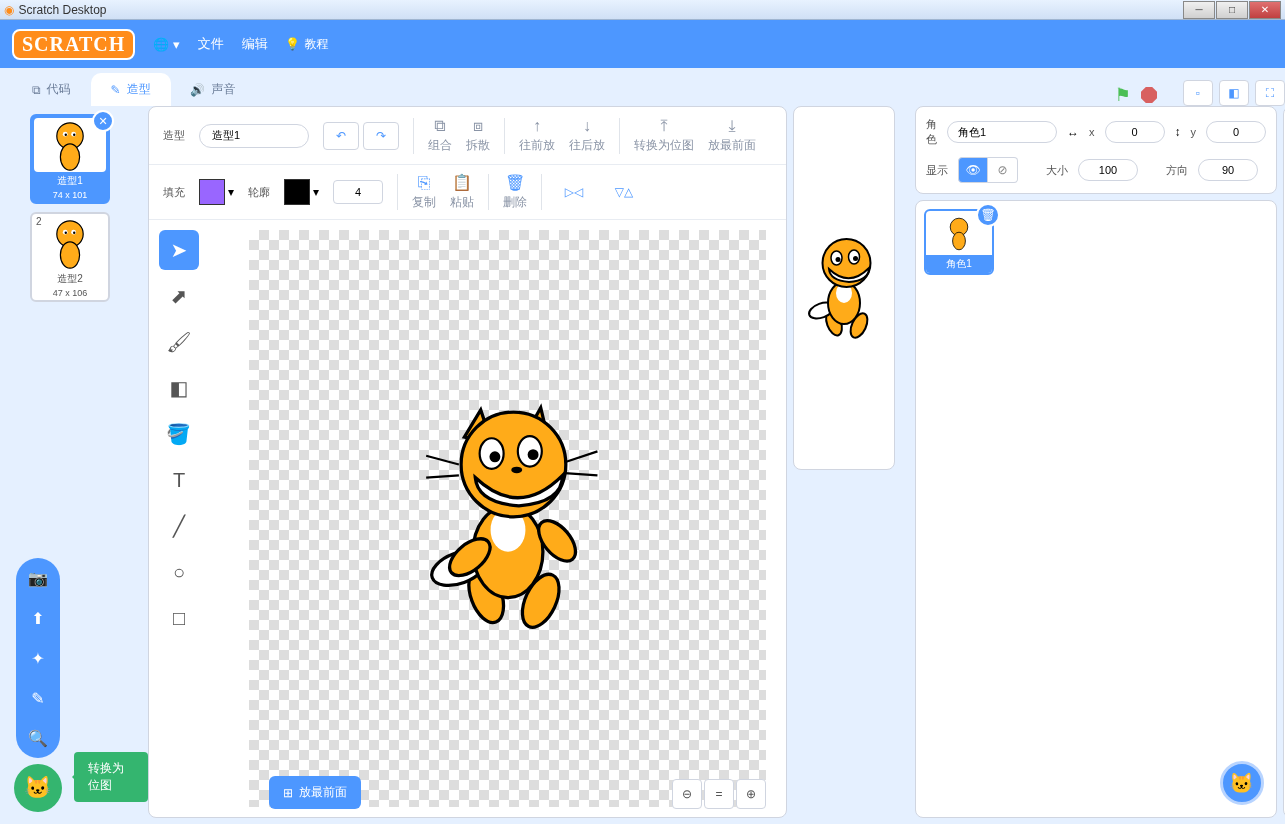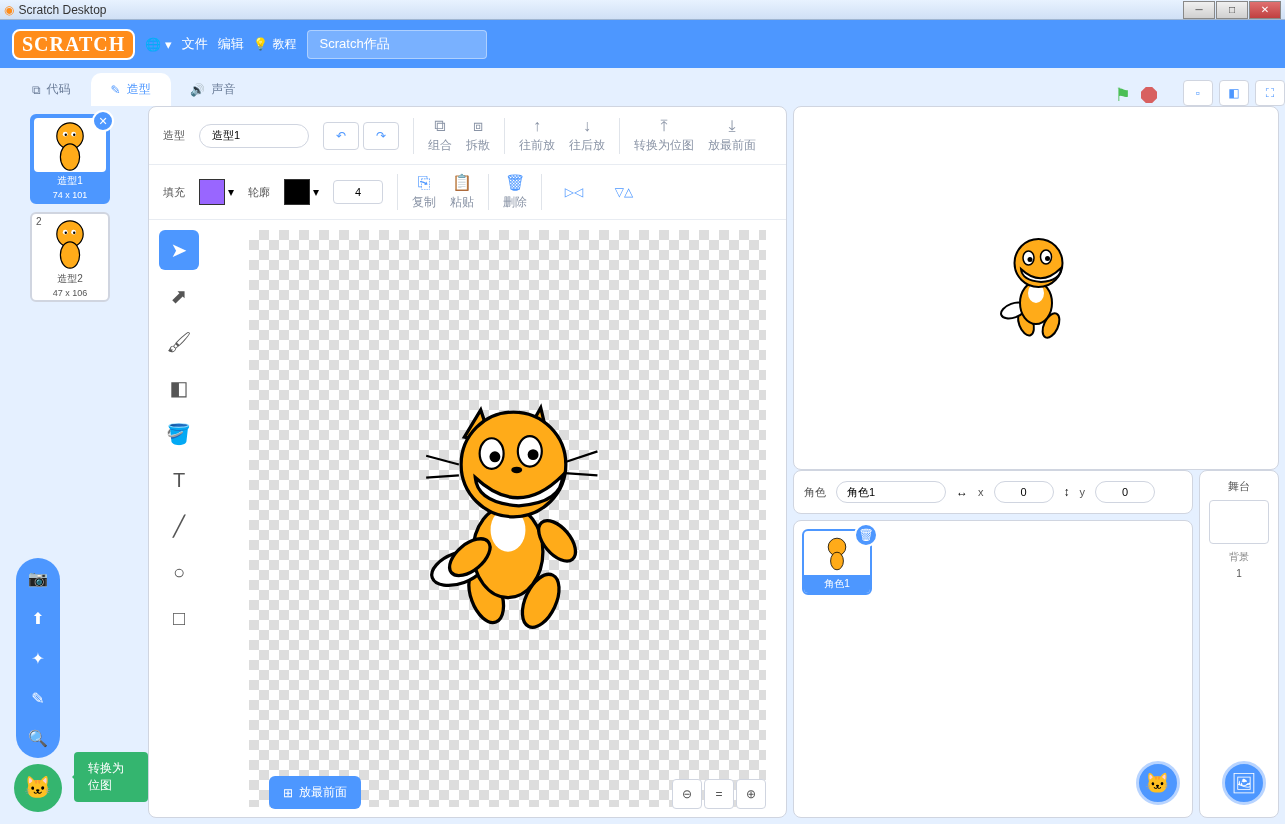--- a/index.html
+++ b/index.html
@@ -1,21 +1,21 @@
 <!DOCTYPE html>
 <html><head>
 <meta charset="utf-8">
 <style>
 *{box-sizing:border-box;margin:0;padding:0;font-family:"Microsoft YaHei",sans-serif;font-size:12px}
 body{width:1285px;height:824px;background:#e5f0ff;overflow:hidden}
 .titlebar{height:20px;background:linear-gradient(#e8f2ff,#d0e0f5);display:flex;align-items:center;padding:0 4px;font-size:11px;color:#333;border-bottom:1px solid #a0b5d0}
 .titlebar .spacer{flex:1}
 .winbtn{width:32px;height:18px;display:flex;align-items:center;justify-content:center;margin-left:1px;background:linear-gradient(#f0f0f0,#d0d0d0);border:1px solid #888;font-size:10px}
 .winbtn.close{background:linear-gradient(#e07070,#c04040);color:#fff}
-.menubar{height:48px;background:#4d97ff;display:flex;align-items:center;padding:0 12px;gap:10px;color:#fff}
+.menubar{height:48px;background:#4d97ff;display:flex;align-items:center;padding:0 12px;gap:18px;color:#fff}
 .scratch-logo{font-family:cursive;font-weight:bold;font-size:20px;color:#fff;background:#ff8c1a;padding:2px 8px;border-radius:8px;border:2px solid #fff;letter-spacing:1px}
 .menu-item{color:#fff;font-size:13px;cursor:pointer;display:flex;align-items:center;gap:4px}
 .proj-name{background:rgba(255,255,255,.25);border:1px solid rgba(255,255,255,.4);border-radius:4px;padding:6px 12px;color:#fff;font-size:13px;width:180px}
 .tabbar{height:38px;display:flex;align-items:flex-end;padding-left:12px;gap:0}
 .tab{display:flex;align-items:center;gap:6px;padding:8px 20px;border-radius:10px 10px 0 0;color:#4d97ff;cursor:pointer;font-size:12px}
 .tab.inactive{color:#6b7d99;background:transparent}
 .tab.active{background:#fff;color:#4d97ff}
 .stage-controls{margin-left:auto;display:flex;align-items:center;gap:10px;padding-right:16px}
 .right-boxes{display:flex;gap:6px}
 .rbox{width:30px;height:26px;background:#fff;border:1px solid #d0d5e0;border-radius:4px;display:flex;align-items:center;justify-content:center;color:#4d97ff}
@@ -43,21 +43,21 @@
 .swatch.stroke{background:#000}
 .stroke-w{border:1px solid #d0d5e0;border-radius:4px;padding:5px 14px;font-size:11px;width:50px;text-align:center}
 .canvas-wrap{flex:1;display:flex;position:relative}
 .tool-palette{width:100px;padding:10px;display:flex;flex-wrap:wrap;gap:6px;align-content:flex-start}
 .tool{width:40px;height:40px;border-radius:6px;display:flex;align-items:center;justify-content:center;font-size:20px;color:#555;cursor:pointer}
 .tool.sel{background:#4d97ff;color:#fff}
 .canvas{flex:1;margin:10px 20px 10px 0;background-image:linear-gradient(45deg,#ddd 25%,transparent 25%),linear-gradient(-45deg,#ddd 25%,transparent 25%),linear-gradient(45deg,transparent 75%,#ddd 75%),linear-gradient(-45deg,transparent 75%,#ddd 75%);background-size:20px 20px;background-position:0 0,0 10px,10px -10px,-10px 0;display:flex;align-items:center;justify-content:center;position:relative}
 .convert-btn{position:absolute;bottom:8px;left:120px;background:#4d97ff;color:#fff;padding:8px 14px;border-radius:6px;display:flex;align-items:center;gap:6px;font-size:12px;cursor:pointer}
 .zoom-ctrl{position:absolute;bottom:8px;right:20px;display:flex;gap:2px}
 .zbtn{width:30px;height:30px;border:1px solid #d0d5e0;background:#fff;display:flex;align-items:center;justify-content:center;border-radius:4px;color:#555}
-.right-panel{width:492px;display:flex;flex-direction:column;gap:0;padding:0 6px 6px 0}
+.right-panel{width:492px;display:flex;gap:20px;padding:0 6px 6px 0}
 .stage{height:364px;background:#fff;border:1px solid #d0d5e0;border-radius:8px;display:flex;align-items:center;justify-content:center;margin-top:0}
 .sprite-info{background:#fff;border:1px solid #d0d5e0;border-radius:8px;padding:10px;display:flex;flex-direction:column;gap:10px}
 .info-row{display:flex;align-items:center;gap:10px}
 .info-row .il{font-size:11px;color:#555}
 .info-row input{border:1px solid #d0d5e0;border-radius:14px;padding:4px 10px;width:60px;text-align:center;font-size:11px}
 .info-row input.wide{width:110px;text-align:left}
 .eye-btns{display:flex}
 .eye{width:30px;height:26px;border:1px solid #d0d5e0;display:flex;align-items:center;justify-content:center;color:#888}
 .eye.on{background:#4d97ff;color:#fff;border-radius:4px 0 0 4px}
 .eye.off{border-radius:0 4px 4px 0;border-left:none}
@@ -93,21 +93,20 @@
 
 <div class="menubar">
   <span class="scratch-logo">SCRATCH</span>
   <span class="menu-item">🌐 ▾</span>
   <span class="menu-item">文件</span>
   <span class="menu-item">编辑</span>
   <span class="menu-item">
       <span style="color:#fff">💡</span> 
       <span>教程</span>
     </span>
-  <input class="proj-name" value="Scratch作品" style="">
 </div>
 
 <div class="tabbar">
   <div class="tab inactive">
       <span>⧉</span>
       <span>代码</span>
     </div>
   <div class="tab active">
       <span style="color:#4d97ff">✎</span>
       <span>造型</span>
@@ -304,20 +303,31 @@
           <div class="info-row">
             <span class="il">角色</span>
             <input class="wide" value="角色1" style="">
             <span>↔</span>
             <span class="il">x</span>
             <input value="0" style="">
             <span>↕</span>
             <span class="il">y</span>
             <input value="0" style="">
           </div>
+          <div class="info-row">
+            <span class="il">显示</span>
+            <div class="eye-btns">
+              <div class="eye on">👁</div>
+              <div class="eye off">⊘</div>
+            </div>
+            <span class="il" style="margin-left:18px">大小</span>
+            <input value="100" style="">
+            <span class="il" style="margin-left:18px">方向</span>
+            <input value="90" style="">
+          </div>
         </div>
         <div class="sprite-list">
           <div class="sprite-item">
             <div class="del">🗑</div>
             <div class="bod">
                 <svg width="40" height="40" viewBox="0 0 100 100">
                   <circle cx="50" cy="35" r="22" fill="#ffab19" stroke="#000" stroke-width="2"></circle>
                   <ellipse cx="50" cy="70" rx="16" ry="22" fill="#ffab19" stroke="#000" stroke-width="2"></ellipse>
                 </svg>
               </div>

